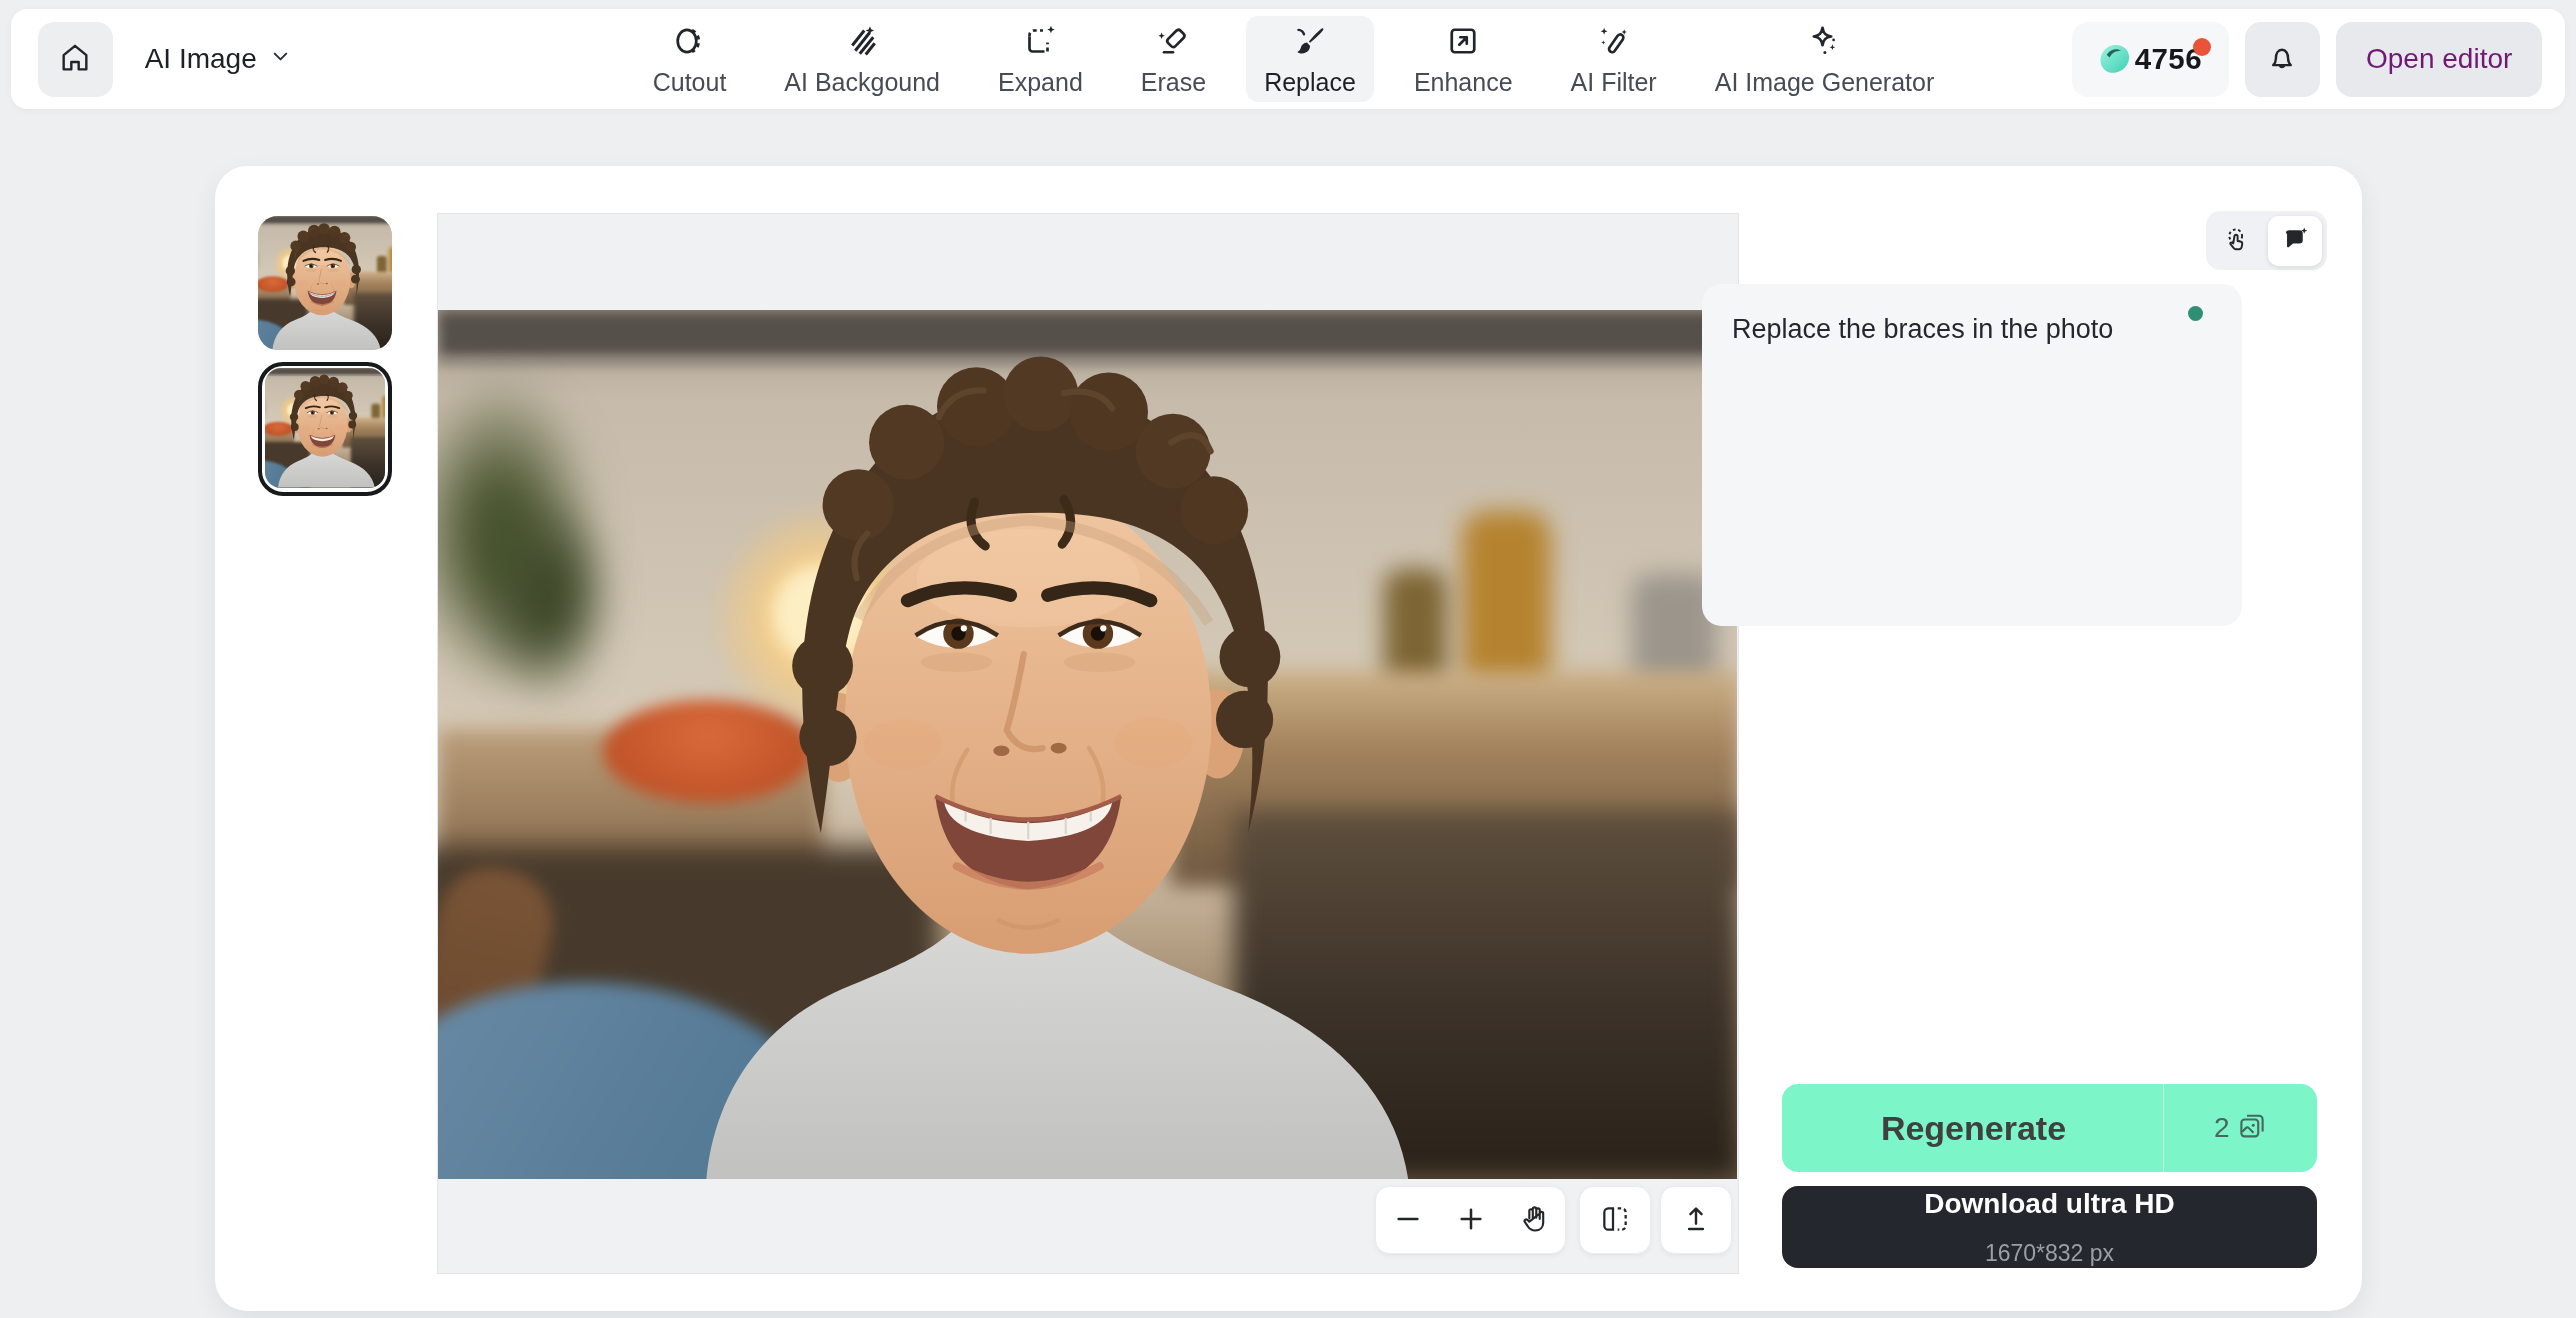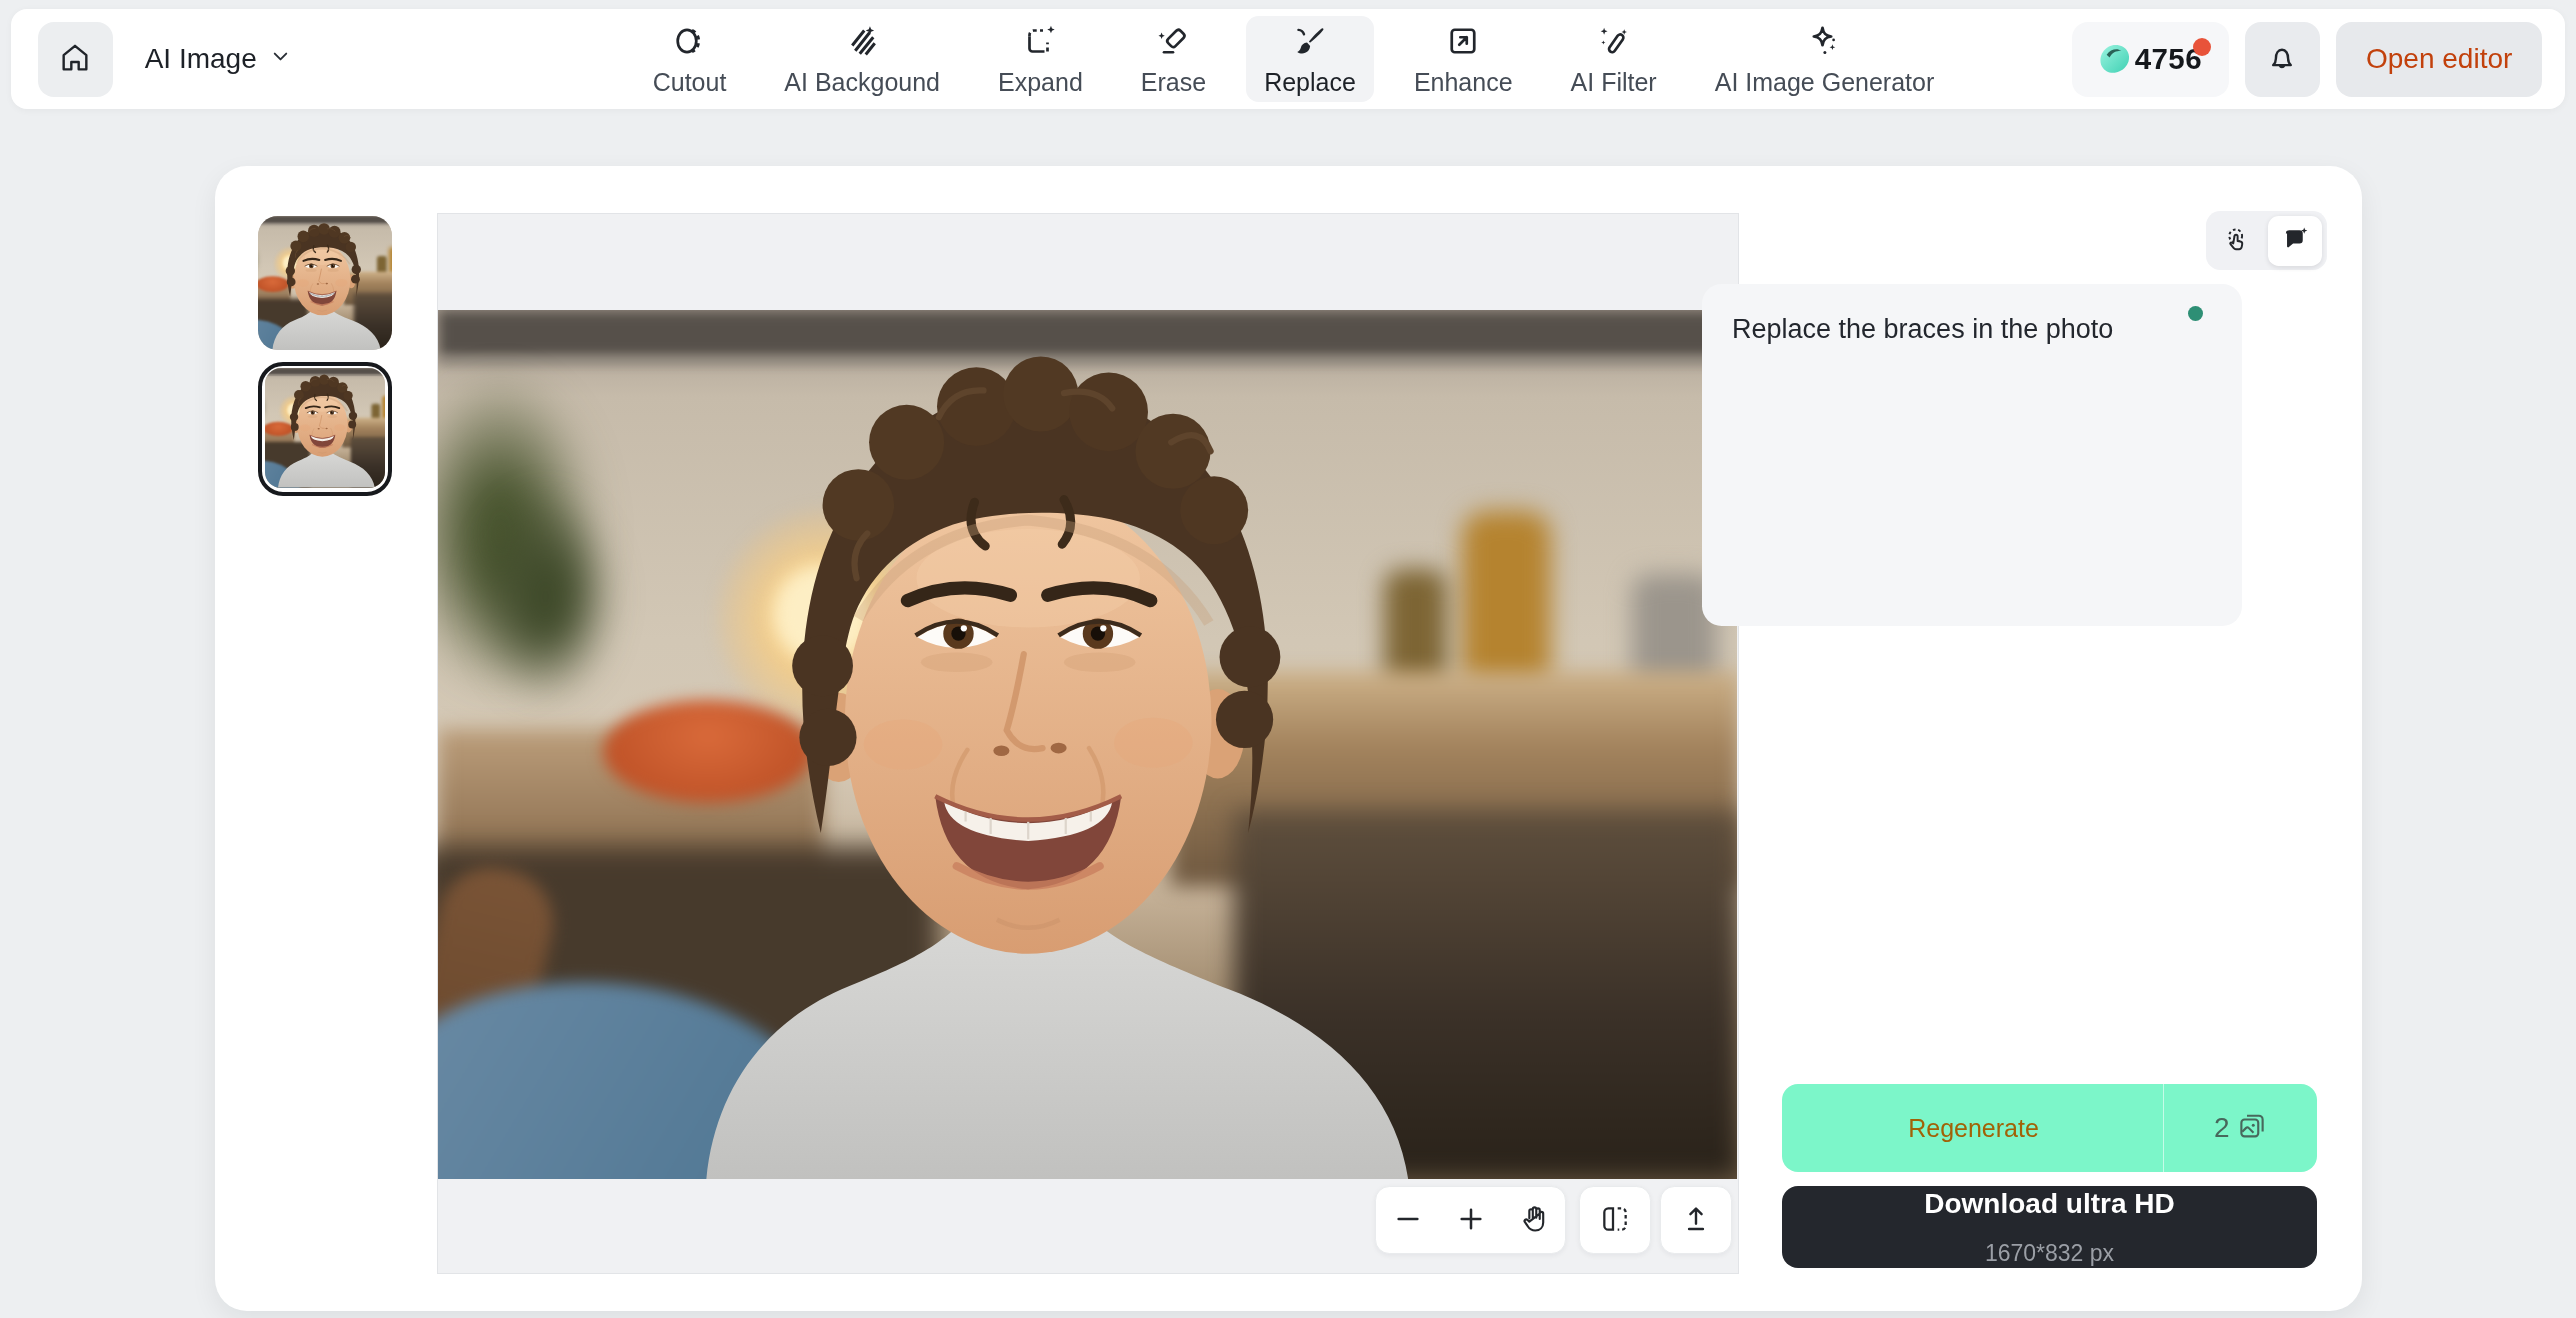--- a/index.html
+++ b/index.html
@@ -28,21 +28,21 @@
   .topbar-right{position:absolute;right:23px;top:12.5px;height:75px;display:flex;gap:16px;align-items:center;}
   .credits-pill{height:75px;border-radius:16px;background:#f6f7f9;display:flex;align-items:center;
     gap:2px;padding:0 27px 0 21.5px;position:relative;}
   .credits-pill .bean{width:39px;height:39px;display:block;}
   .credits-value{font-size:29.5px;font-weight:700;color:#15181c;letter-spacing:0.4px;}
   .credits-dot{position:absolute;right:18px;top:16px;width:18px;height:18px;border-radius:50%;background:#e8533a;}
   .bell-btn{width:75px;height:75px;border-radius:16px;background:#e9ebee;display:flex;align-items:center;
     justify-content:center;color:#20242a;}
   .bell-btn svg{width:34px;height:34px;}
   .open-editor-btn{height:75px;border-radius:16px;background:#e7e9ec;padding:0 30px;
-    font-size:28px;color:#c2410c;display:flex;align-items:center;}
+    font-size:28px;color:#701a75;display:flex;align-items:center;}
 
   
   .card{position:absolute;left:215px;top:166px;width:2147px;height:1145px;background:#fff;
     border-radius:32px;box-shadow:0 9px 27px rgba(20,24,31,.07);}
 
   
   .thumb-col{position:absolute;left:43px;top:50px;width:136px;display:flex;flex-direction:column;gap:11.6px;}
   .thumb{position:relative;width:134px;cursor:pointer;}
   .thumb-viewport{position:relative;overflow:hidden;background:#cfc5b8;}
   .thumb.plain .thumb-viewport{width:134px;height:134px;border-radius:19.7px;}
@@ -76,21 +76,21 @@
   .mode-btn.active{background:#fff;box-shadow:0 1.8px 5.4px rgba(20,24,31,.10);}
   .mode-btn svg{width:29px;height:29px;}
   .prompt-panel{position:absolute;left:1487px;top:118px;width:540px;height:342px;background:#f5f6f8;
     border-radius:19.7px;padding:27px 30px;cursor:text;}
   .prompt-text{font-size:27px;line-height:1.35;color:#23272e;padding-right:63px;}
   .status-dot{position:absolute;right:39px;top:21.5px;width:15px;height:15px;border-radius:50%;background:#2e8f75;}
 
   .regen{position:absolute;left:1567px;top:918px;width:535px;height:88px;background:#7cf6c9;
     border-radius:16px;}
   .regen-label{position:absolute;left:0;right:152px;top:0;bottom:0;display:flex;align-items:center;
-    justify-content:center;font-size:25px;font-weight:400;color:#a16207;}
+    justify-content:center;font-size:34px;font-weight:700;color:#404040;}
   .regen-right{position:absolute;right:0;top:0;bottom:0;width:154px;display:flex;align-items:center;
     justify-content:center;gap:7.2px;border-left:1.8px solid rgba(255,255,255,.55);color:#47685c;}
   .regen-count{font-size:28px;color:#47685c;}
   .regen-right svg{width:30px;height:30px;}
 
   .download{position:absolute;left:1567px;top:1020px;width:535px;height:82px;background:#24272d;
     border-radius:16px;display:flex;flex-direction:column;align-items:center;justify-content:center;gap:20px;}
   .download-label{font-size:28px;font-weight:700;color:#ffffff;}
   .download-size{font-size:23px;color:#9b9fa6;}
 

